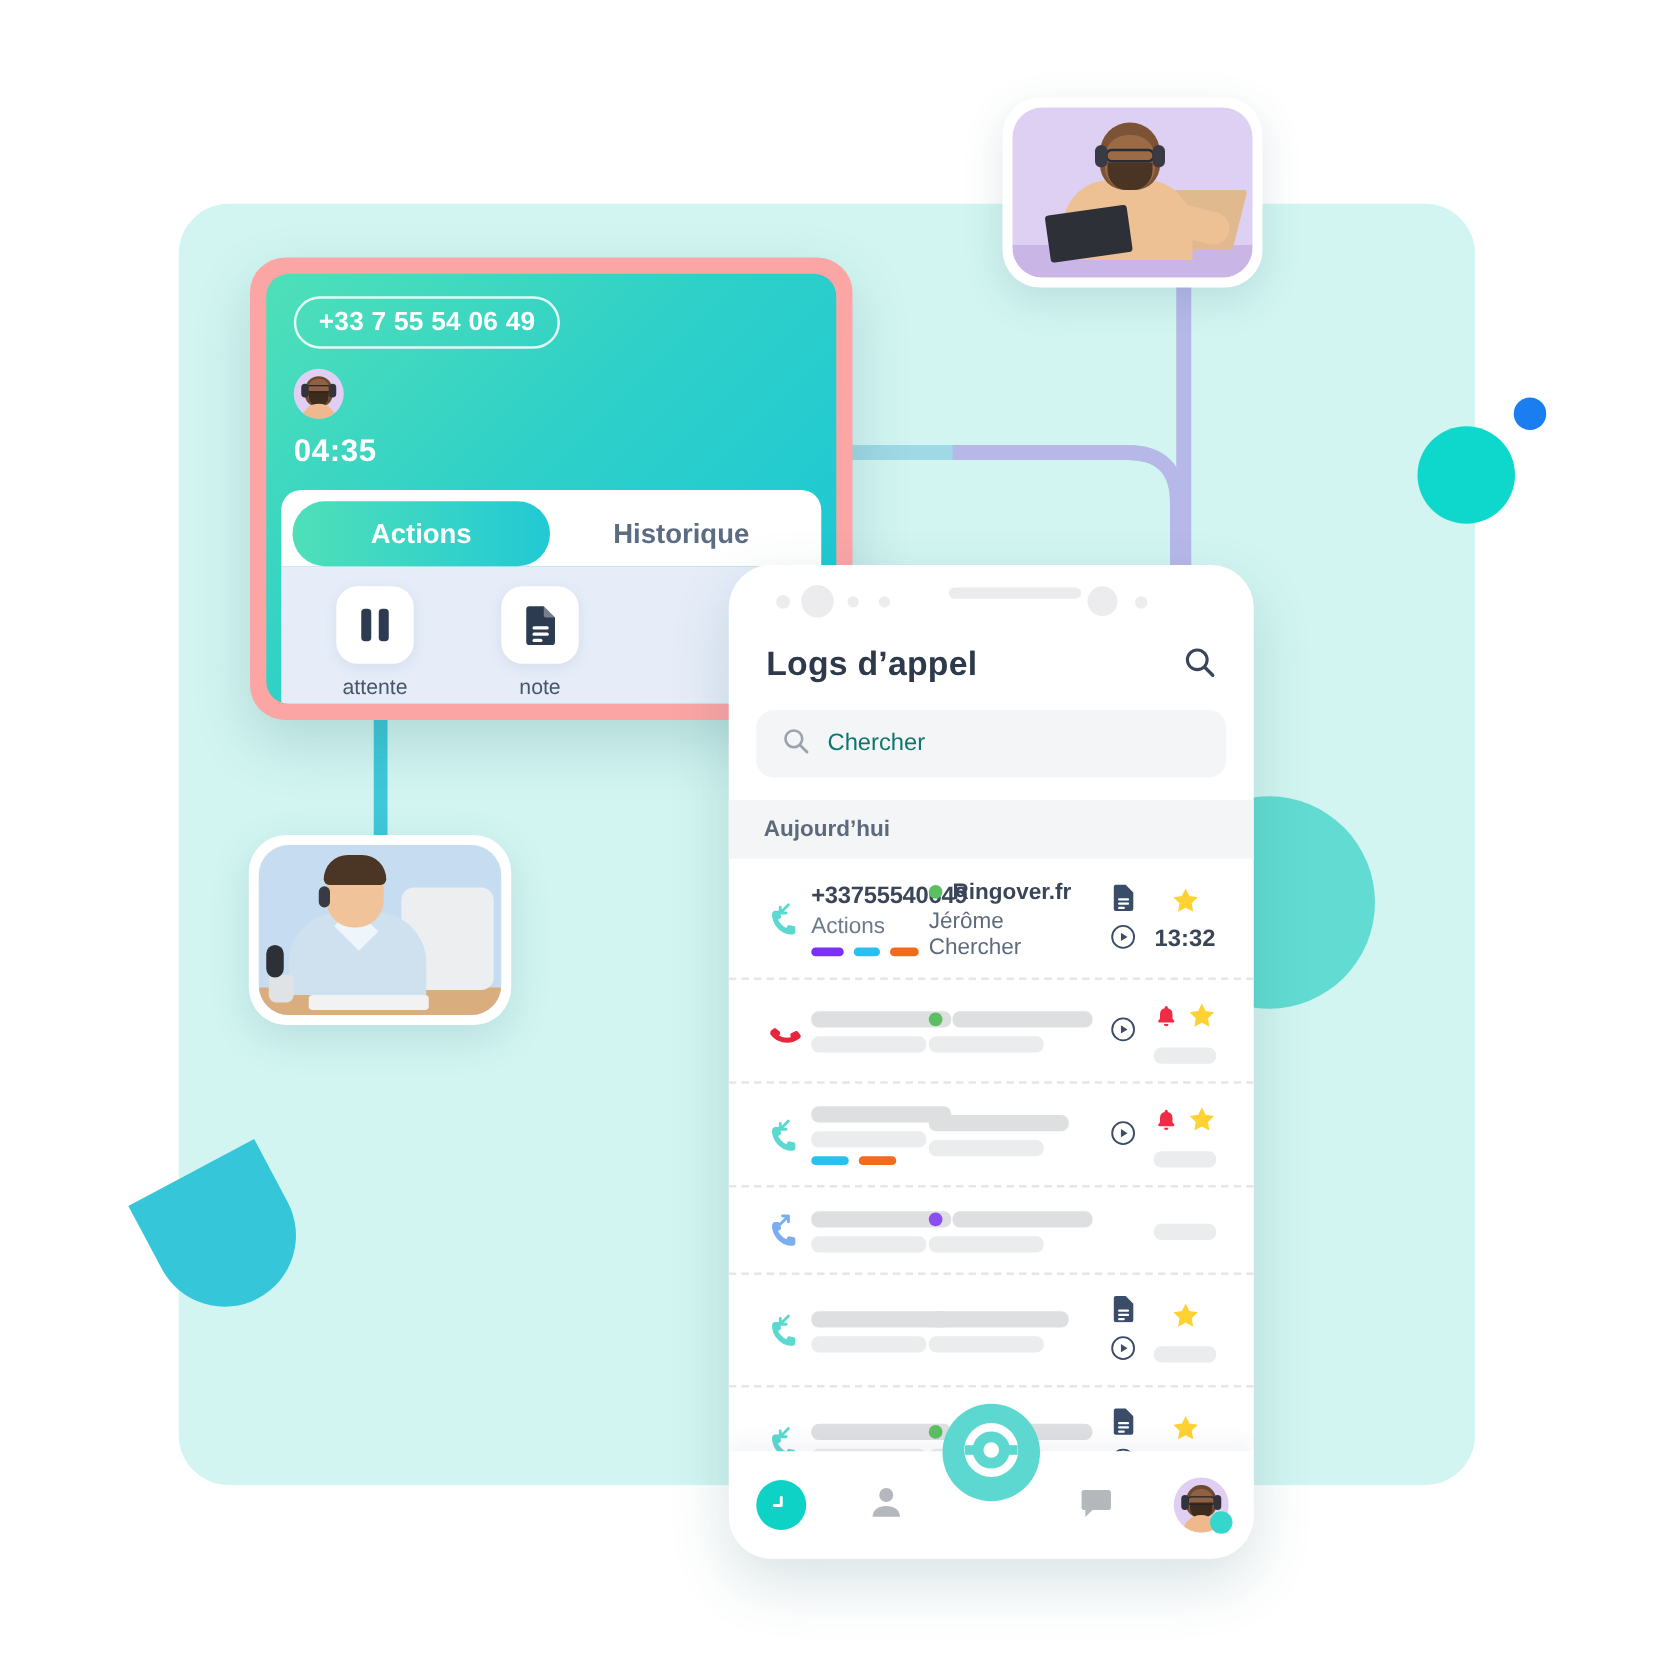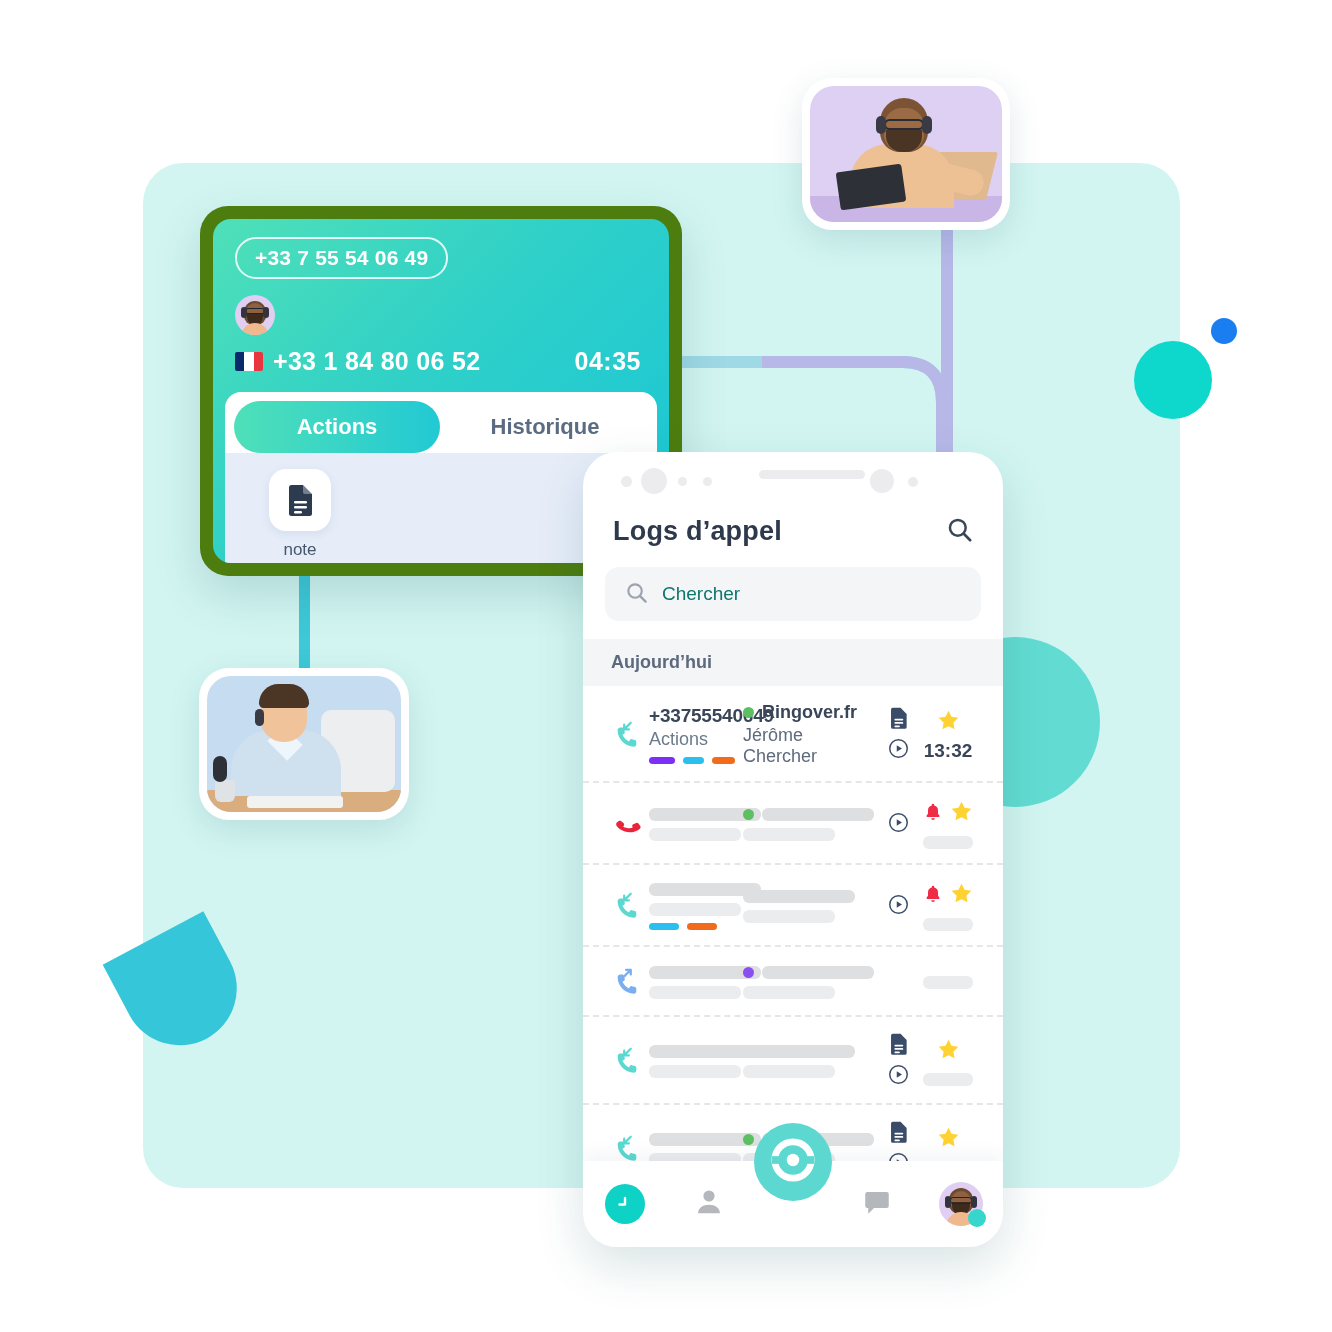--- a/index.html
+++ b/index.html
@@ -125,21 +125,21 @@
   .agent-b .monitor { position:absolute; right:6px; bottom:20px; width:74px; height:82px; background:#eceef0; border-radius:10px; }
   .agent-b .kbd { position:absolute; left:40px; bottom:4px; width:96px; height:12px; background:#f2f2f2; border-radius:3px; }
   .agent-b .mug { position:absolute; left:8px; bottom:10px; width:20px; height:22px; background:#dfe3e6; border-radius:3px 3px 6px 6px; }
   .agent-b .mic { position:absolute; left:6px; bottom:30px; width:14px; height:26px; background:#2e3038; border-radius:7px; }
 
   
   .call-card {
     position: absolute;
     left: 200px; top: 206px;
     width: 482px; height: 370px;
-    background: #4d7c0f;
+    background: #fca5a5;
     border-radius: 28px;
     box-shadow: 0 18px 46px rgba(20,80,90,0.17);
     padding: 13px;
   }
   .call-card-body {
     width: 100%; height: 100%;
     border-radius: 18px;
     background: linear-gradient(135deg, #4fe0b8 0%, #2fd0c8 45%, #19c6d6 100%);
     overflow: hidden;
     position: relative;
@@ -395,36 +395,41 @@
               <div class="af"></div>
               <div class="ab"></div>
             <div class="ag"></div>
               <div class="as"></div>
               <div class="as2"></div>
             <div class="abody"></div>
           </div>
         </div>
 
         <div class="line-row">
-          <div class="line-left">
-            <span class="flag-fr"></span>
-            <span class="line-num">+33 1 84 80 06 52</span>
-          </div>
           <div class="timer">04:35</div>
         </div>
       </div>
 
       <div class="tabs-wrap">
         <div class="tab active">Actions</div>
         <div class="tab">Historique</div>
       </div>
 
       <div class="actions-panel">
 
 
+        <div class="action">
+          <div class="btn">
+            <span class="pause-bars">
+                <i></i>
+                <i></i>
+              </span>
+          </div>
+          <div class="lbl">attente</div>
+        </div>
 
         <div class="action">
           <div class="btn">
             <svg width="28" height="32" viewBox="0 0 28 32">
               <path d="M3 3.5A2.5 2.5 0 015.5 1H17l9 9v19.5A2.5 2.5 0 0123.5 32h-18A2.5 2.5 0 013 29.5z" fill="#2d3b50"></path>
               <path d="M17 1l9 9h-7a2 2 0 01-2-2z" fill="#ffffff" opacity=".35"></path>
               <rect x="8" y="17" width="13" height="2.6" rx="1.3" fill="#ffffff"></rect>
               <rect x="8" y="22" width="13" height="2.6" rx="1.3" fill="#ffffff"></rect>
               <rect x="8" y="27" width="8" height="2.6" rx="1.3" fill="#ffffff"></rect>
             </svg>

